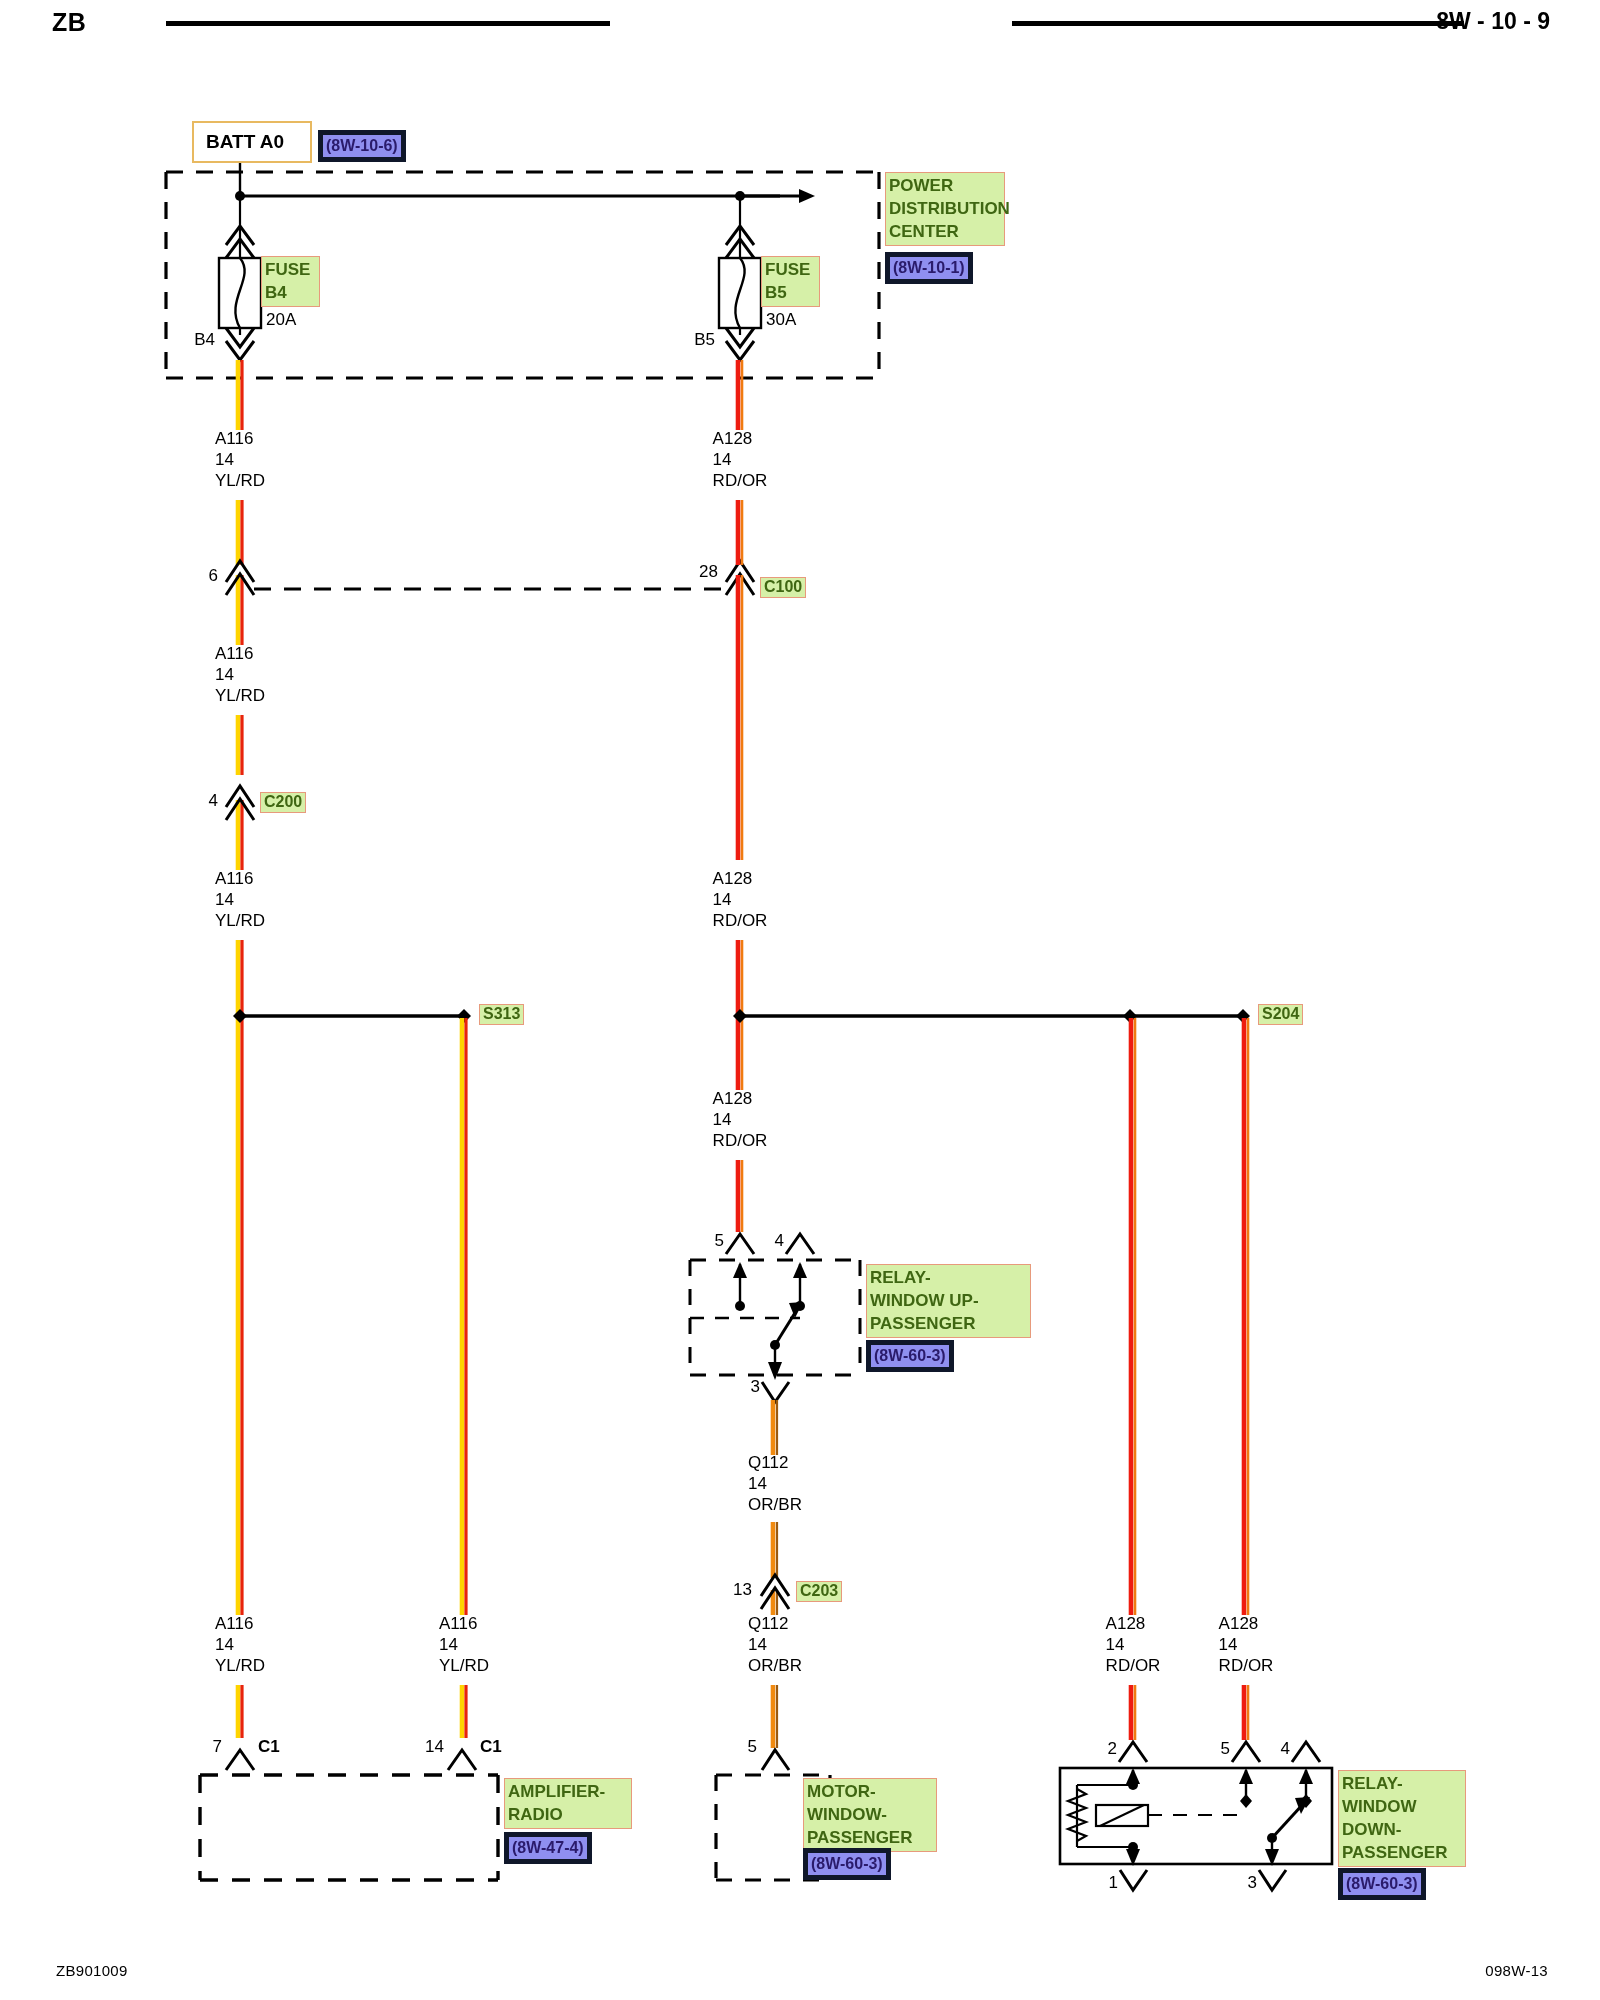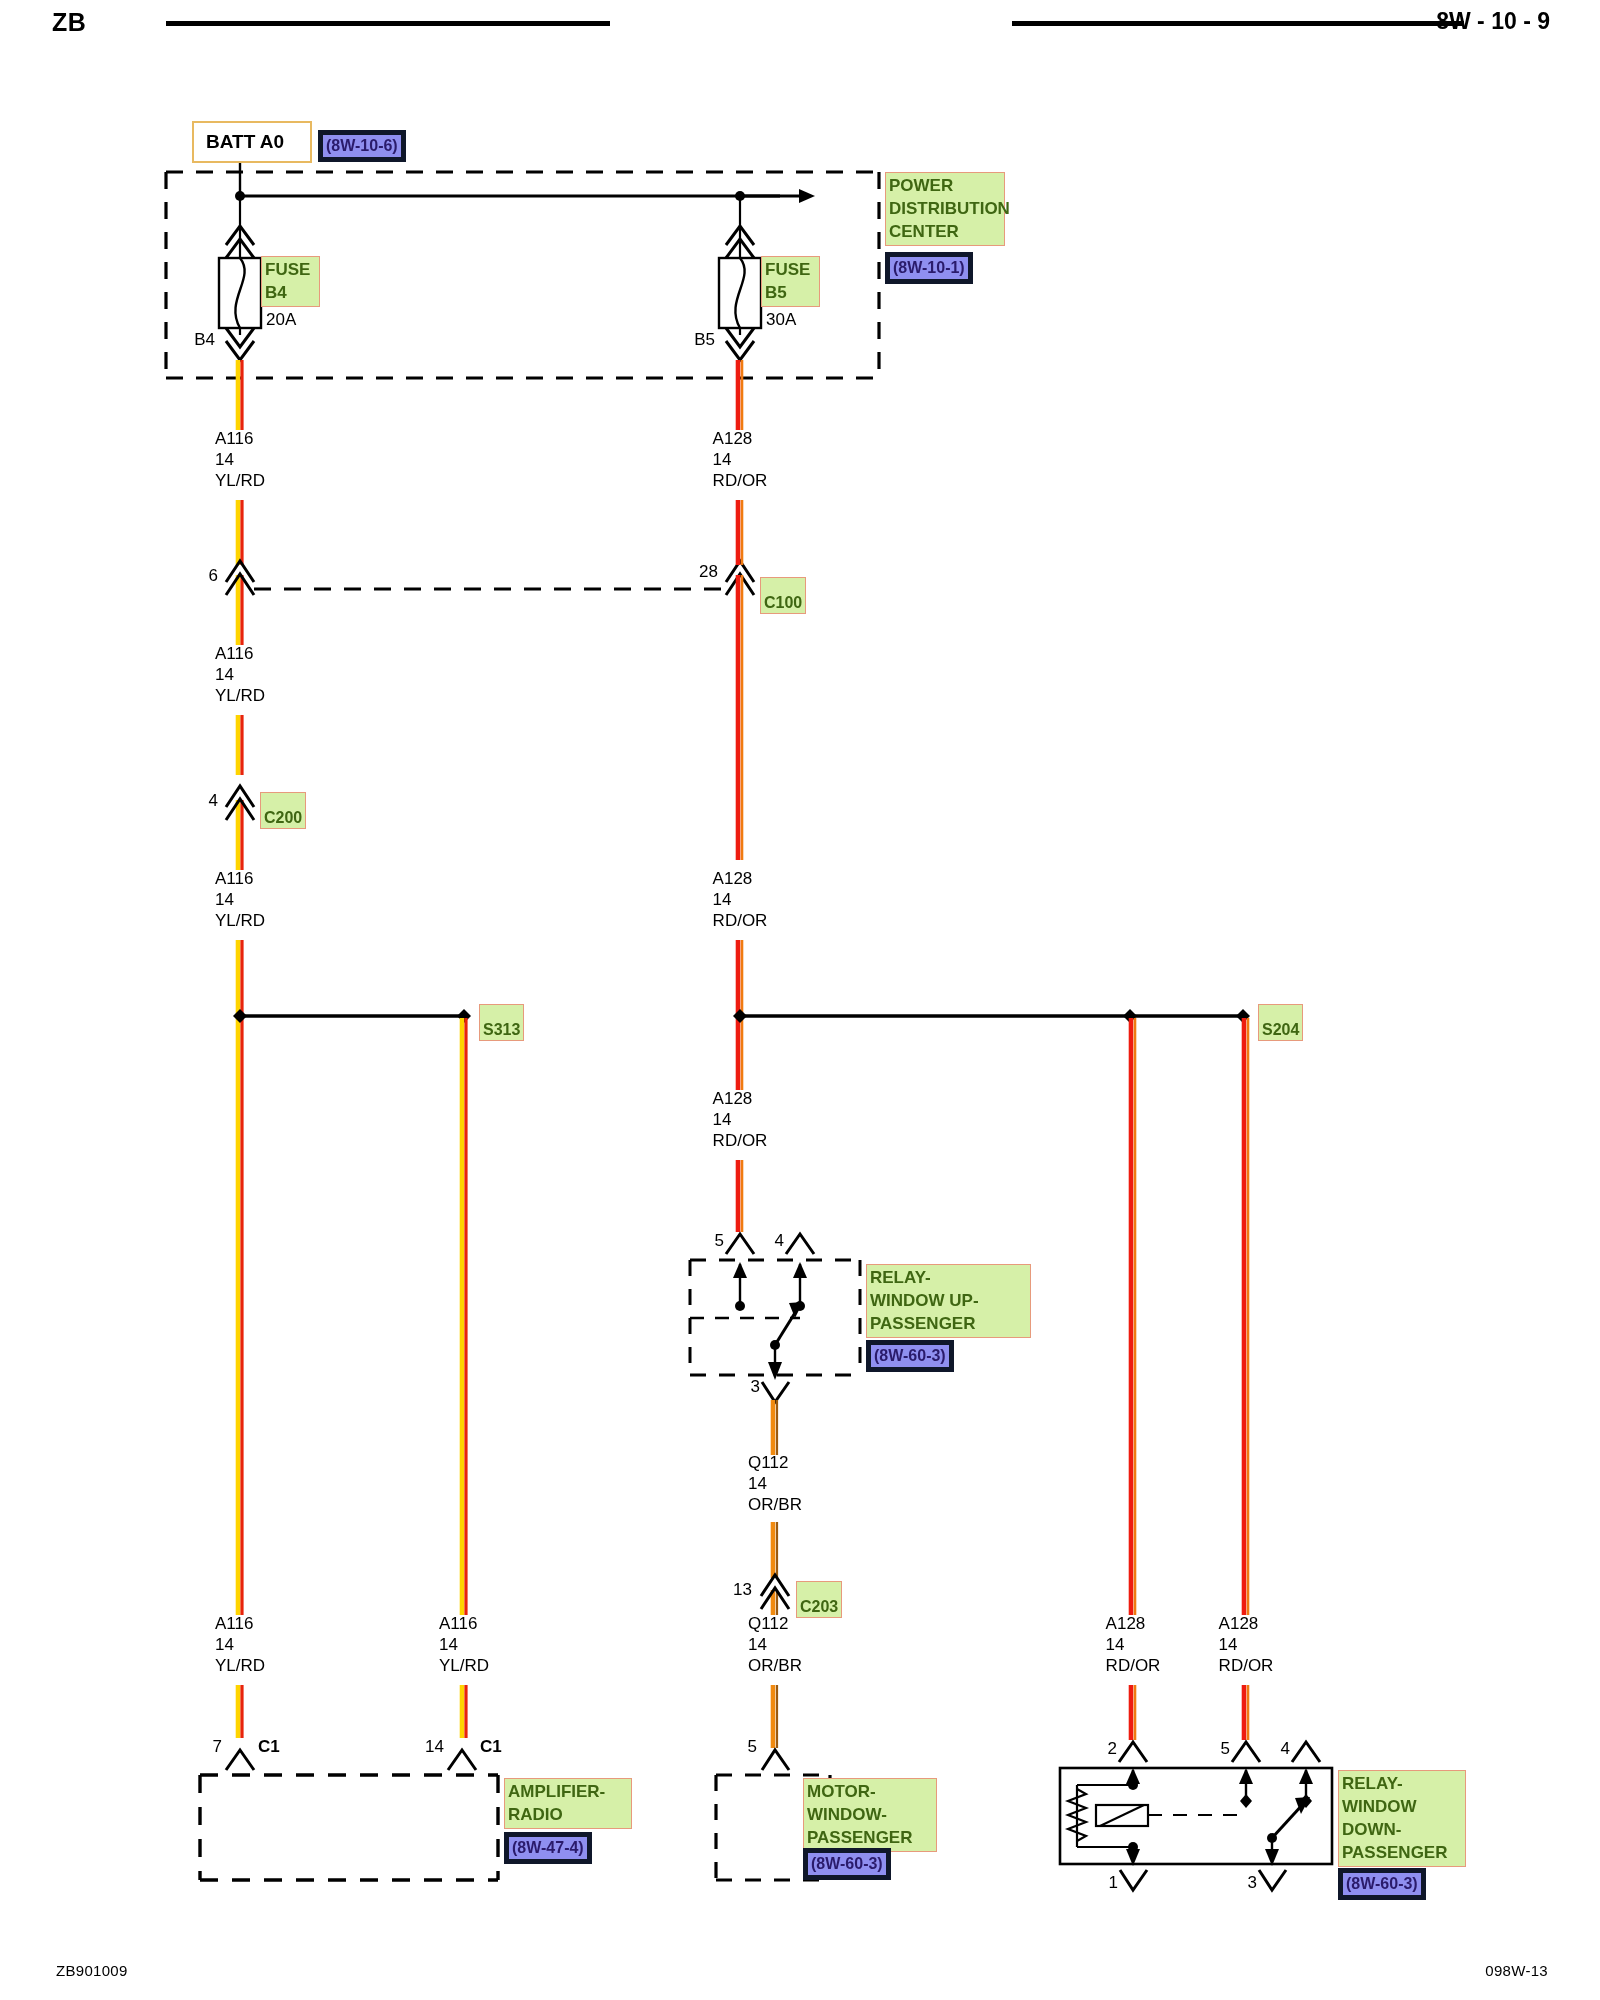--- a/index.html
+++ b/index.html
@@ -114,21 +114,21 @@
     white-space: nowrap;
   }
   .conn-tag {
     position: absolute;
     background: #d6f0a8;
     border: 1px solid #e79a7c;
     color: #3f6612;
     font-size: 16px;
     font-weight: bold;
     line-height: 18px;
-    padding: 16px 3px 1px 3px;
+    padding: 0px 3px 1px 3px;
     white-space: nowrap;
   }
 
   
   .batt-box {
     position: absolute;
     border: 2px solid #e8b960;
     background: #ffffff;
     font-size: 19px;
     font-weight: bold;

